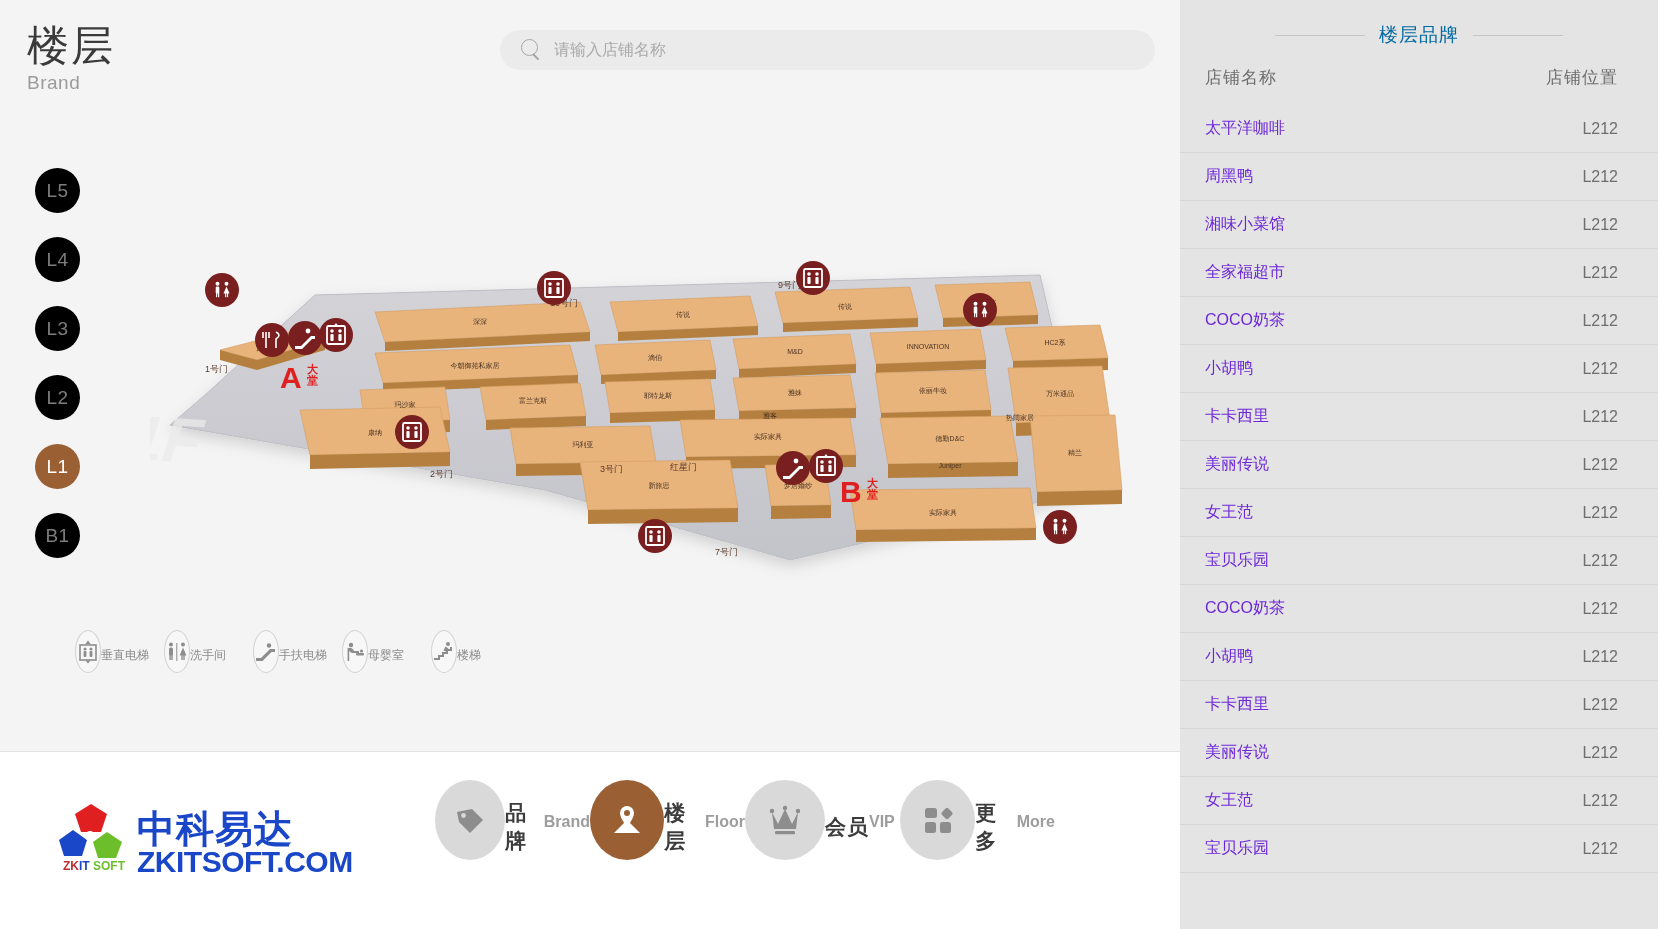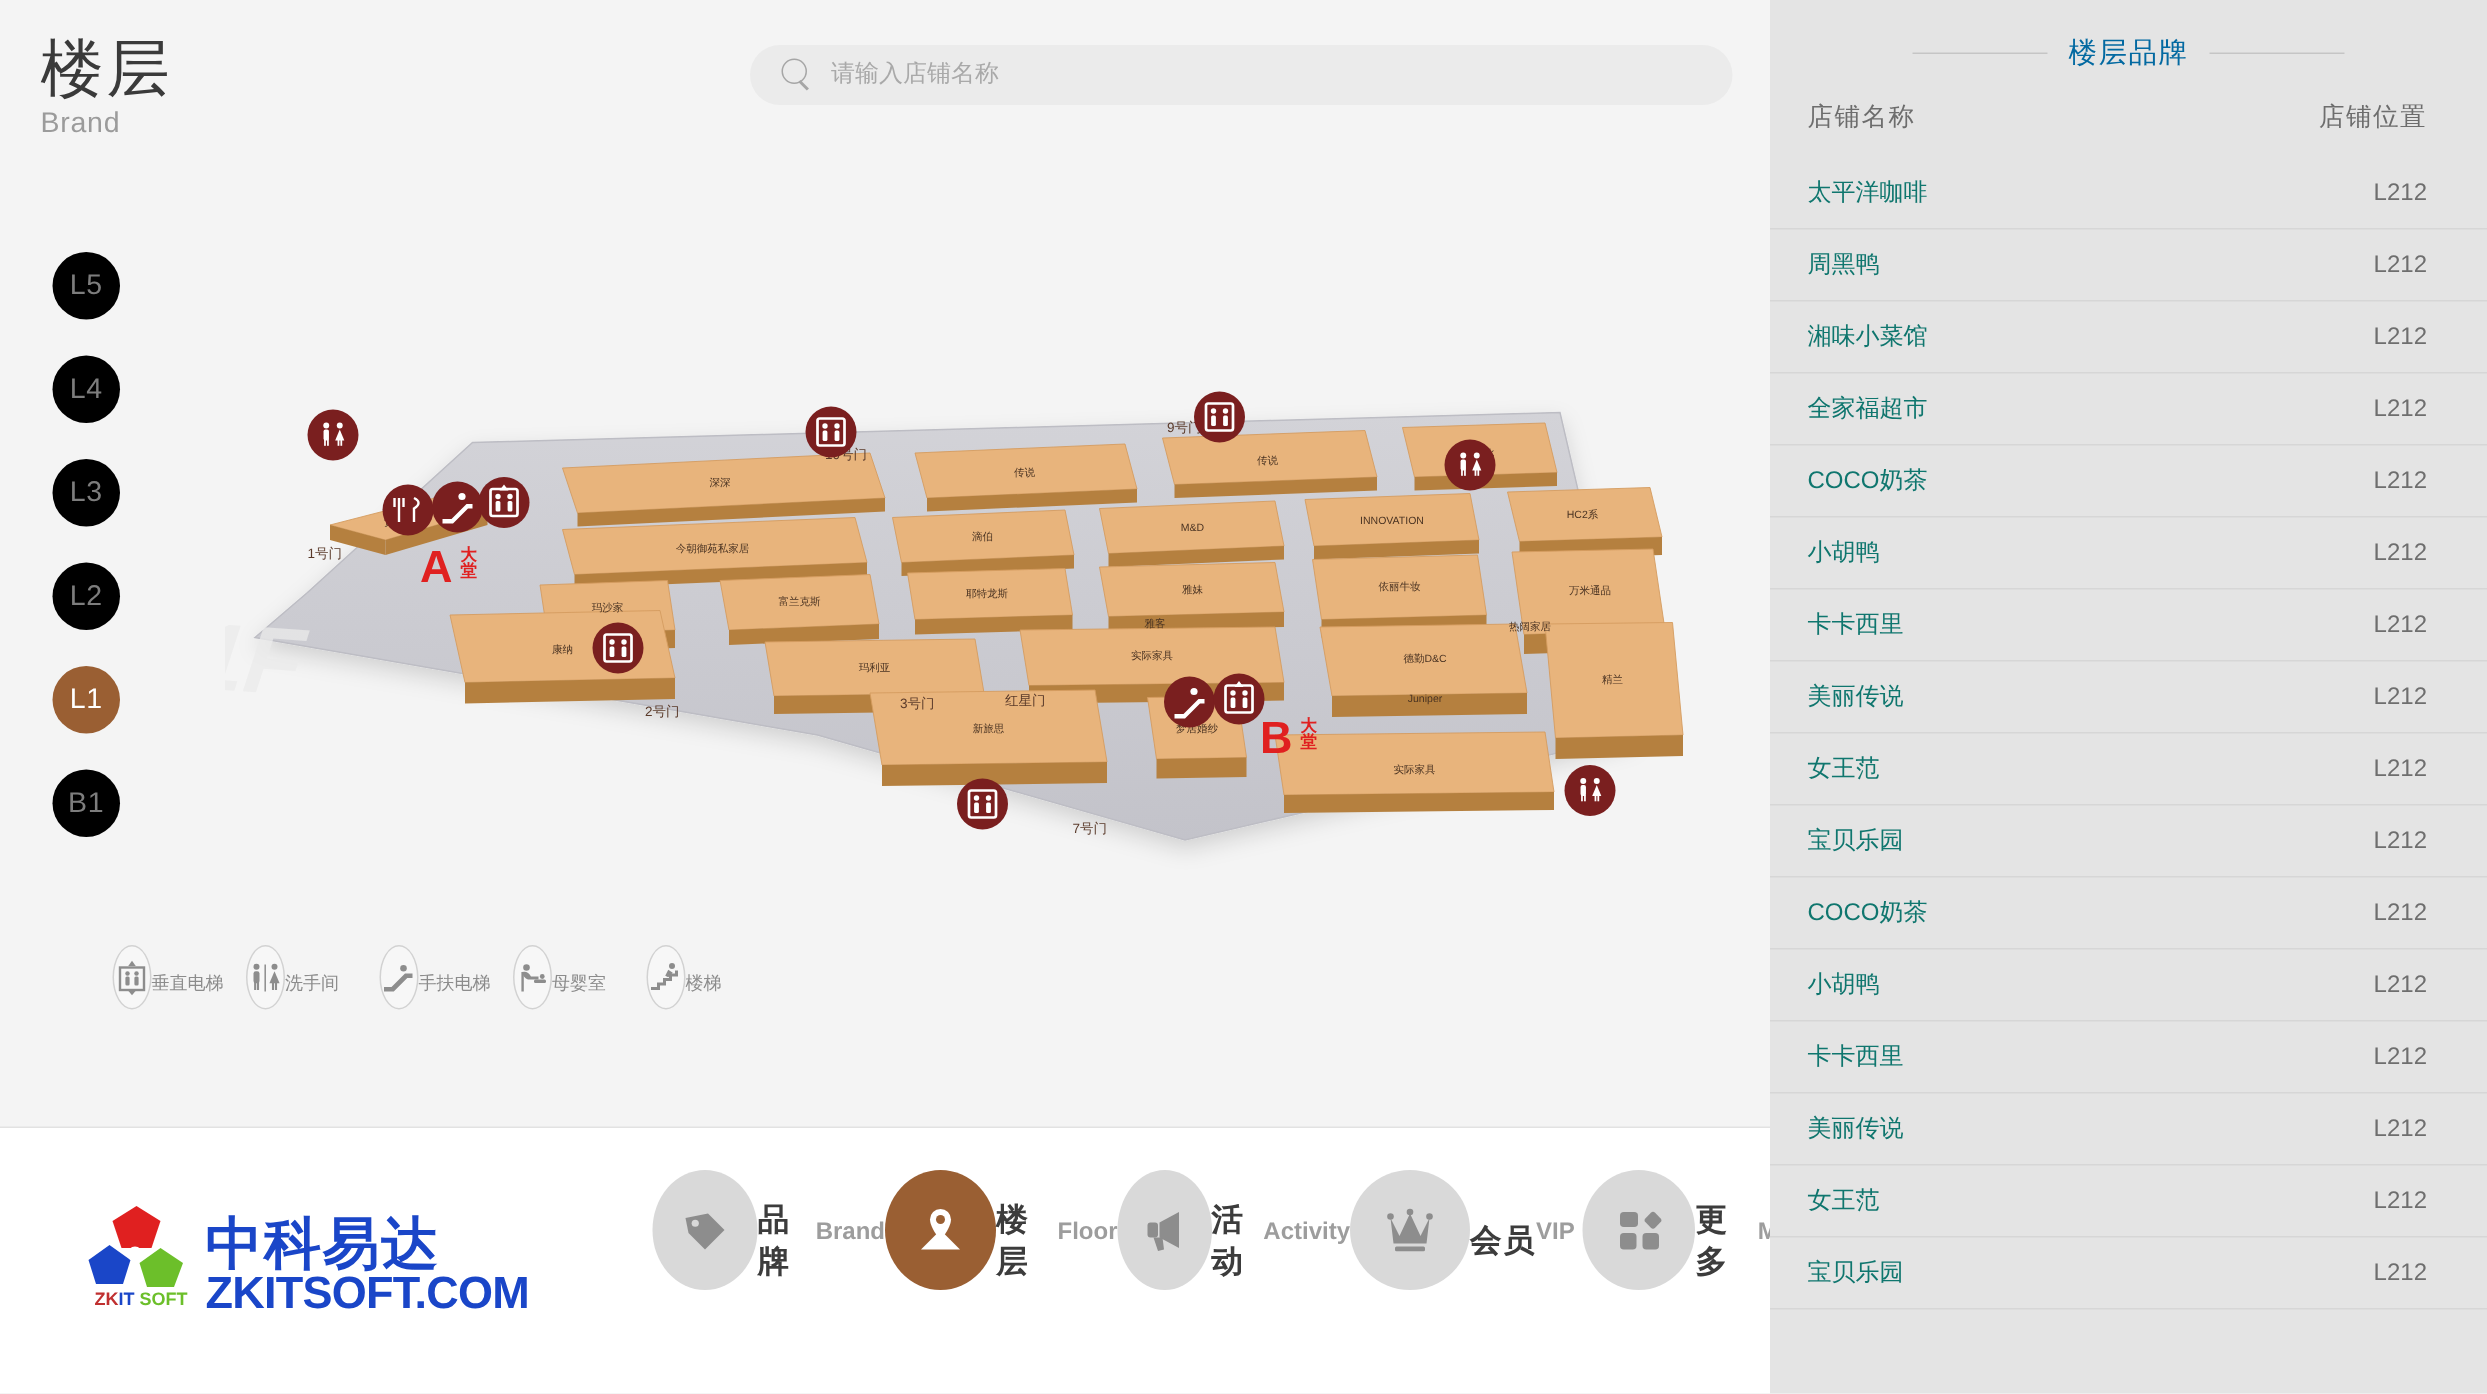--- a/index.html
+++ b/index.html
@@ -126,21 +126,21 @@
     padding:18px 40px 0 25px; 
   }
   .rp-cols span{ font-size:17px; color:#6d6d6d; letter-spacing:1px; }
 
   .rp-list{ margin-top:16px; }
   .rp-row{
     display:flex; justify-content:space-between; align-items:center;
     height:48px; padding:0 40px 0 25px;
     border-bottom:1px solid #d6d6d6; cursor:pointer;
   }
-  .rp-row .name{ font-size:16px; color:#0f766e; }
+  .rp-row .name{ font-size:16px; color:#6d28d9; }
   .rp-row .loc{ font-size:16px; color:#6e6e6e; }
 </style>
 </head>
 <body>
 
 <div id="app">
 
   <div class="main-area">
 
     <div class="page-title">
@@ -573,31 +573,20 @@
           <svg width="40" height="40" viewBox="0 0 40 40" fill="#ffffff">
             <path d="M20,6 a7,7 0 0 1 7,7 c0,5.5 -7,14 -7,14 s-7,-8.5 -7,-14 a7,7 0 0 1 7,-7 Z"></path>
             <circle cx="20" cy="13" r="3" fill="#9a5f33"></circle>
             <polygon points="20,20 33,33 7,33"></polygon>
           </svg>
         </div>
         <div class="nav-cn">楼层</div>
         <div class="nav-en">Floor</div>
       </div>
 
-      <div class="nav-item">
-        <div class="nav-circ">
-          <svg width="40" height="40" viewBox="0 0 40 40" fill="#8d8d8d">
-            <path d="M30,8 L30,32 L17,25 L17,15 Z"></path>
-            <rect x="9" y="15" width="7" height="10" rx="2"></rect>
-            <path d="M13,25 L19,25 L20,33 L16,34 Z"></path>
-          </svg>
-        </div>
-        <div class="nav-cn">活动</div>
-        <div class="nav-en">Activity</div>
-      </div>
 
       <div class="nav-item">
         <div class="nav-circ">
           <svg width="40" height="40" viewBox="0 0 40 40" fill="#8d8d8d">
             <path d="M7,12 L13,24 L20,9 L27,24 L33,12 L31,29 L9,29 Z"></path>
             <circle cx="7" cy="11" r="2.2"></circle>
               <circle cx="20" cy="8" r="2.2"></circle>
               <circle cx="33" cy="11" r="2.2"></circle>
             <rect x="10" y="31" width="20" height="3.2" rx="1"></rect>
           </svg>

